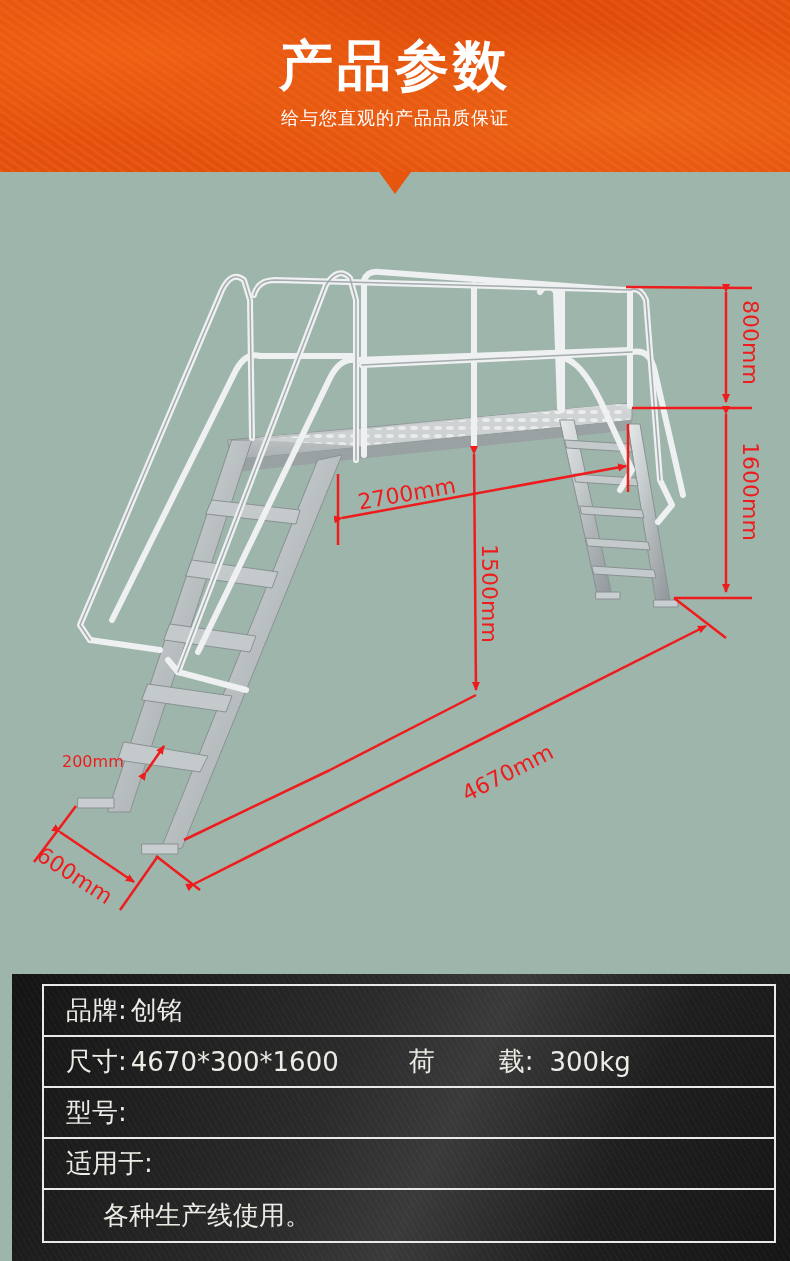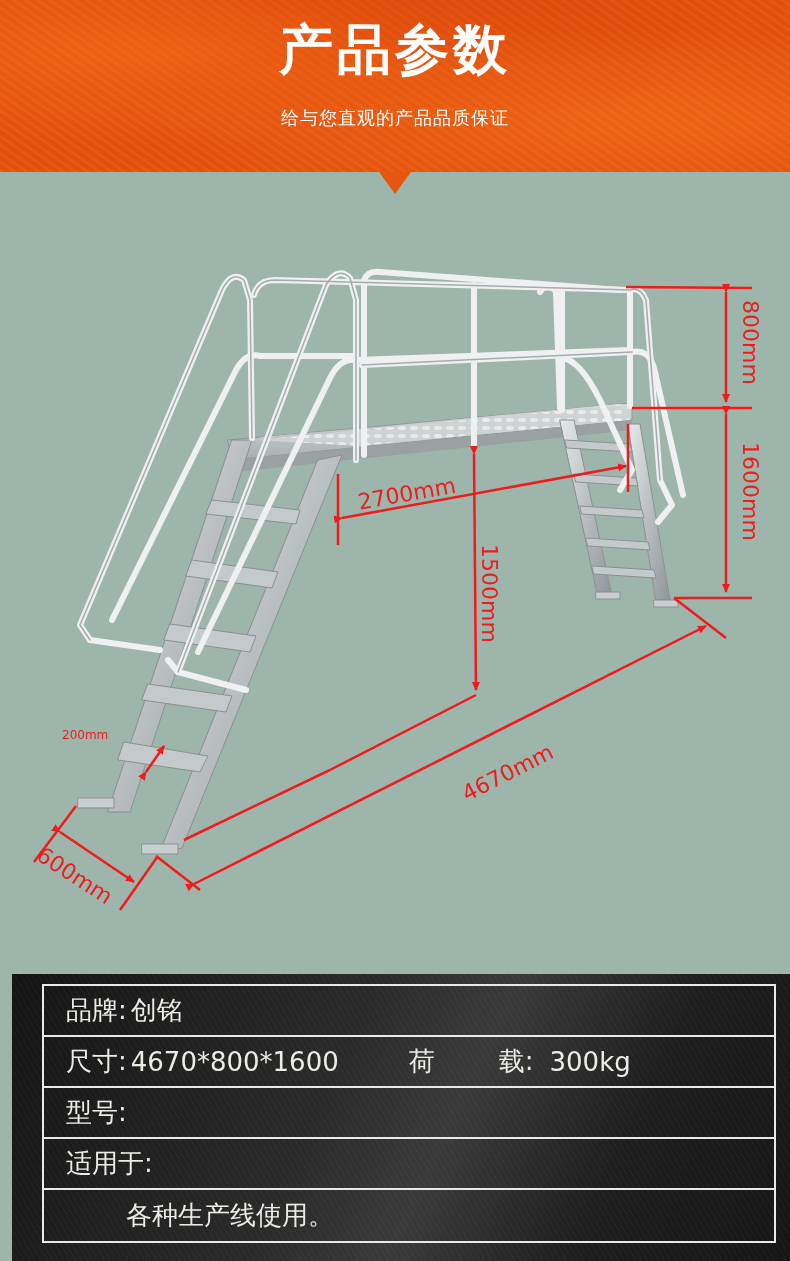--- a/index.html
+++ b/index.html
@@ -12,21 +12,21 @@
       radial-gradient(ellipse at 50% 10%, rgba(200,50,0,0.35), rgba(0,0,0,0) 60%),
       repeating-linear-gradient(35deg, rgba(255,255,255,0.03) 0 3px, rgba(0,0,0,0.03) 3px 7px),
       #e8520c;
   }
   .banner-notch {
     position: absolute; left: 379px; top: 172px; width: 0; height: 0;
     border-left: 16px solid transparent; border-right: 16px solid transparent;
     border-top: 22px solid #e6560e;
   }
   .banner-title {
-    position: absolute; left: 0; width: 790px; top: 14px; text-align: center;
+    position: absolute; left: 0; width: 790px; top: 30px; text-align: center;
     color: #ffffff; font-size: 54px; font-weight: bold; letter-spacing: 4px;
     font-family: "DejaVu Sans", sans-serif;
   }
   .banner-subtitle {
     position: absolute; left: 0; width: 790px; top: 106px; text-align: center;
     color: #ffffff; font-size: 18px; letter-spacing: 1px;
   }
   .stage { position: absolute; left: 0; top: 172px; width: 790px; height: 802px; background: #9eb5ab; }
   .stage svg { position: absolute; left: 0; top: -172px; }
   .dim-label {
@@ -44,21 +44,21 @@
     border: 2px solid #e9e9e9; box-sizing: border-box;
   }
   .spec-row {
     height: 51px; border-bottom: 2px solid #e9e9e9; box-sizing: border-box;
     display: flex; align-items: center; color: #ecece6; font-size: 26px;
     padding-left: 22px; white-space: nowrap;
   }
   .spec-row:last-child { border-bottom: none; }
   .spec-row .k { margin-right: 4px; }
   .spec-row .v { }
-  .spec-row.indent { padding-left: 82px; }
+  .spec-row.indent { padding-left: 59px; }
   .gap-load-k { margin-left: 70px; }
   .gap-load-v { margin-left: 16px; }
   .load-k-space { display: inline-block; width: 64px; }
 </style>
 </head>
 <body>
 
 <div class="banner">
   <div class="banner-title">产品参数</div>
   <div class="banner-subtitle">给与您直观的产品品质保证</div>
@@ -177,35 +177,35 @@
 
       <line x1="146" y1="772" x2="164" y2="746" marker-start="url(#arr)" marker-end="url(#arr)"></line>
     </g>
   </svg>
 
   <div class="dim-label" style="left:763px; top:128px; transform: rotate(90deg);">800mm</div>
   <div class="dim-label" style="left:763px; top:270px; transform: rotate(90deg);">1600mm</div>
   <div class="dim-label" style="left:356px; top:318px; transform: rotate(-10deg);">2700mm</div>
   <div class="dim-label" style="left:502px; top:372px; transform: rotate(90deg);">1500mm</div>
   <div class="dim-label" style="left:458px; top:612px; transform: rotate(-27deg);">4670mm</div>
-  <div class="dim-label" style="left:62px; top:556px; font-size:12px;">200mm</div>
+  <div class="dim-label" style="left:62px; top:580px; font-size:16px;">200mm</div>
   <div class="dim-label" style="left:46px; top:670px; transform: rotate(33deg);">600mm</div>
 </div>
 
 <div class="banner-notch"></div>
 
 <div class="specs">
   <div class="spec-table">
     <div class="spec-row">
       <span class="k">品牌:</span>
       <span class="v">创铭</span>
     </div>
     <div class="spec-row">
       <span class="k">尺寸:</span>
-      <span class="v">4670*800*1600</span>
+      <span class="v">4670*300*1600</span>
       <span class="gap-load-k">荷</span>
       <span class="load-k-space"></span>
       <span>载:</span>
       <span class="gap-load-v">300kg</span>
     </div>
     <div class="spec-row">
       <span class="k">型号:</span>
     </div>
     <div class="spec-row">
       <span class="k">适用于:</span>

